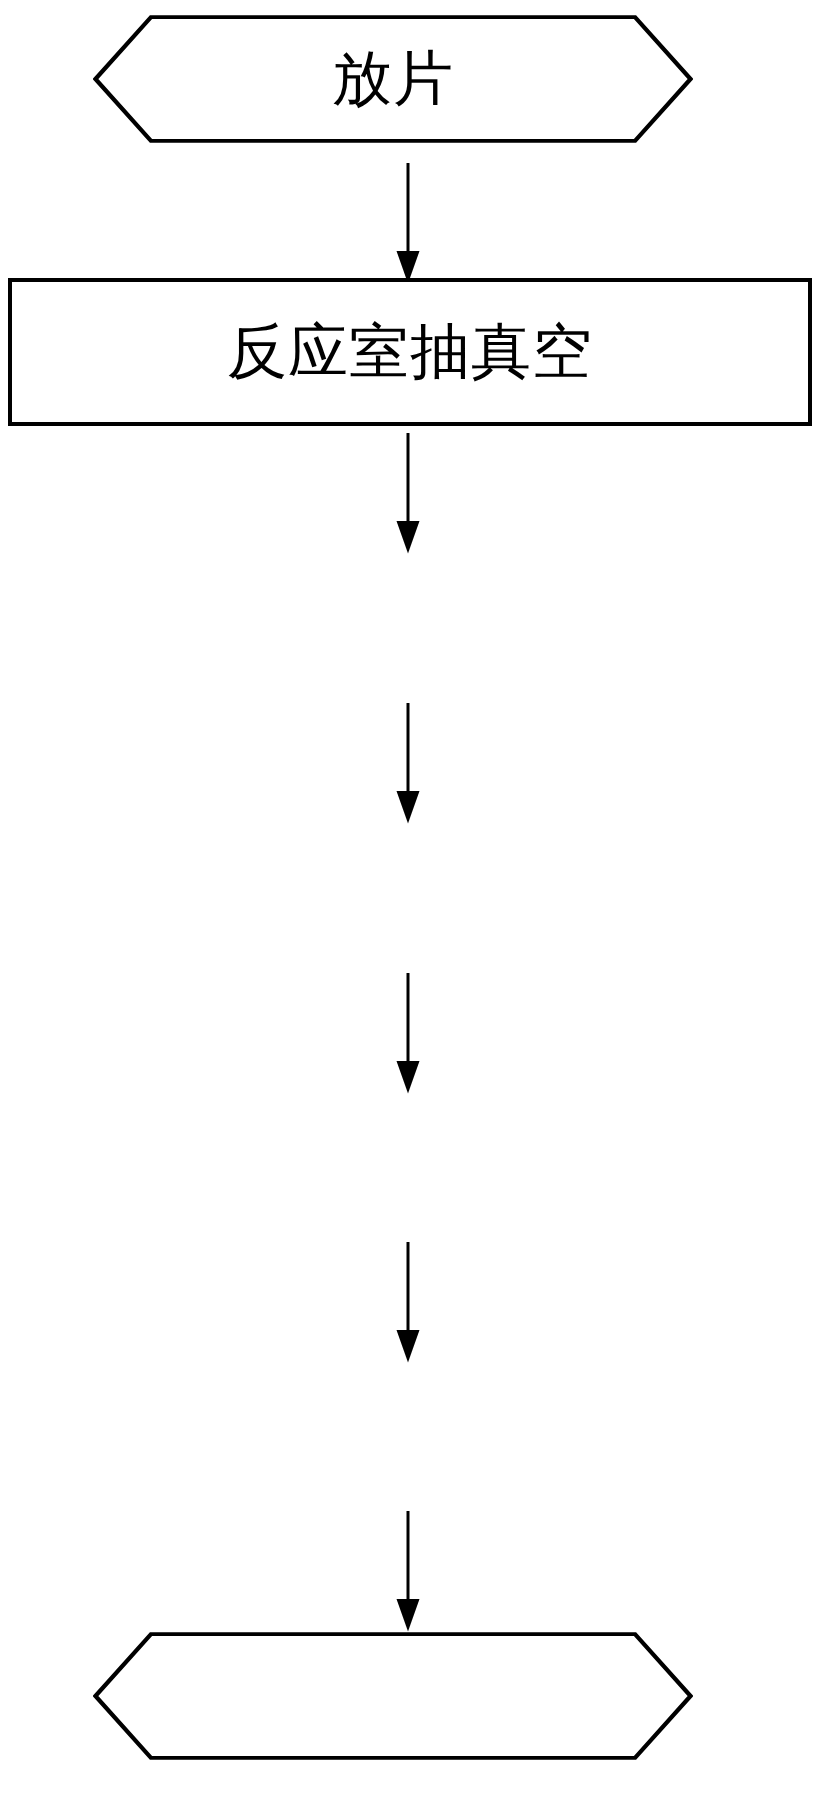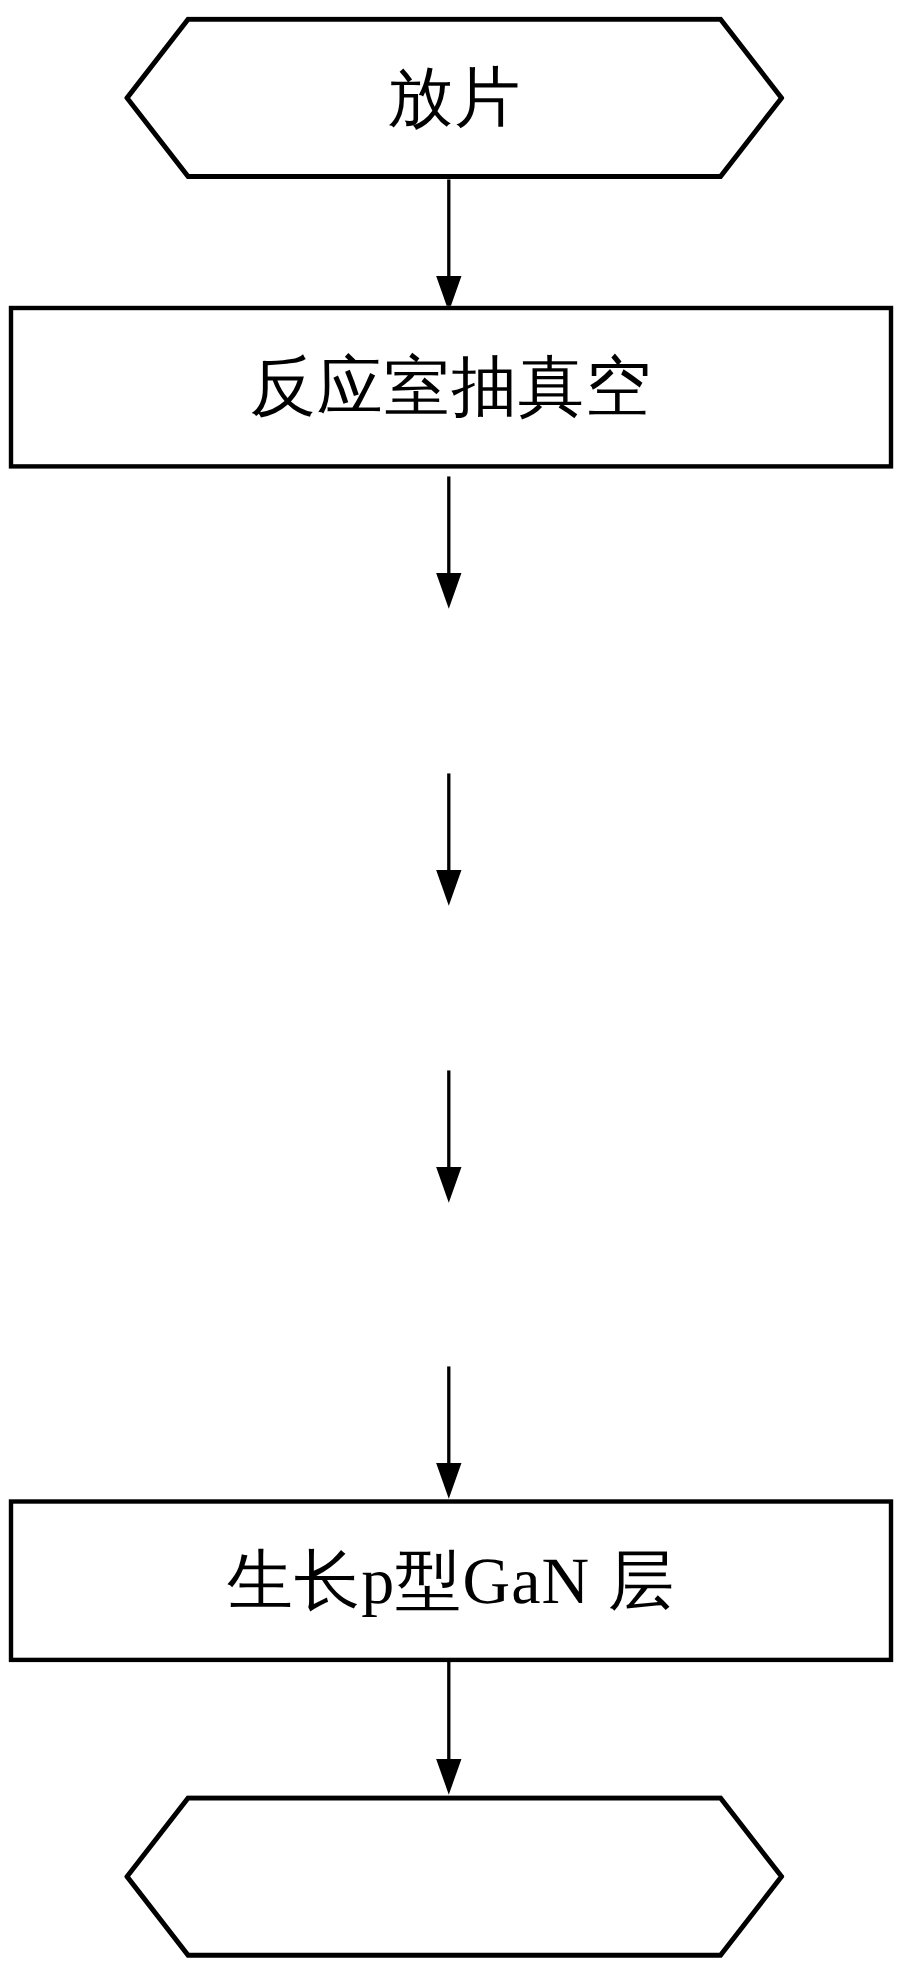--- a/index.html
+++ b/index.html
@@ -34,23 +34,23 @@
   }
   .process {
     left: 8px;
     width: 804px;
     height: 148px;
     border: 4px solid #000000;
     box-sizing: border-box;
     background: #ffffff;
   }
   .terminal {
-    left: 113px;
+    left: 93px;
     width: 600px;
-    height: 148px;
+    height: 128px;
     background: transparent;
   }
   .terminal .hex {
     position: absolute;
     left: 0;
     top: 0;
     width: 100%;
     height: 100%;
     z-index: 1;
   }
@@ -112,23 +112,20 @@
     <line x1="13" y1="0" x2="13" y2="92"></line>
     <polygon points="1.5,88 24.5,88 13,120.5"></polygon>
   </svg>
 
 
   <svg class="arrow" style="top:1242px" viewBox="0 0 26 121">
     <line x1="13" y1="0" x2="13" y2="92"></line>
     <polygon points="1.5,88 24.5,88 13,120.5"></polygon>
   </svg>
 
-  <div class="node process" style="top:1363px">
-    <span class="label">生长p型GaN 层</span>
-  </div>
 
   <svg class="arrow" style="top:1511px" viewBox="0 0 26 121">
     <line x1="13" y1="0" x2="13" y2="92"></line>
     <polygon points="1.5,88 24.5,88 13,120.5"></polygon>
   </svg>
 
   <div class="node terminal" style="top:1632px">
     <svg class="hex" viewBox="0 0 600 148" preserveAspectRatio="none">
       <polygon points="58,2.5 542,2.5 597.5,74 542,145.5 58,145.5 2.5,74"></polygon>
     </svg>

